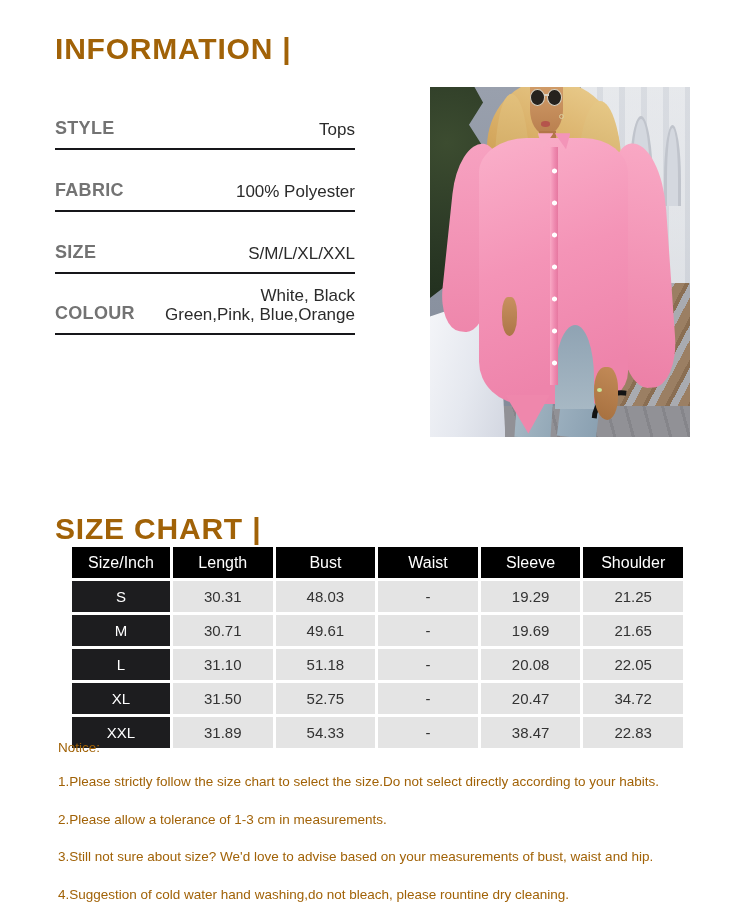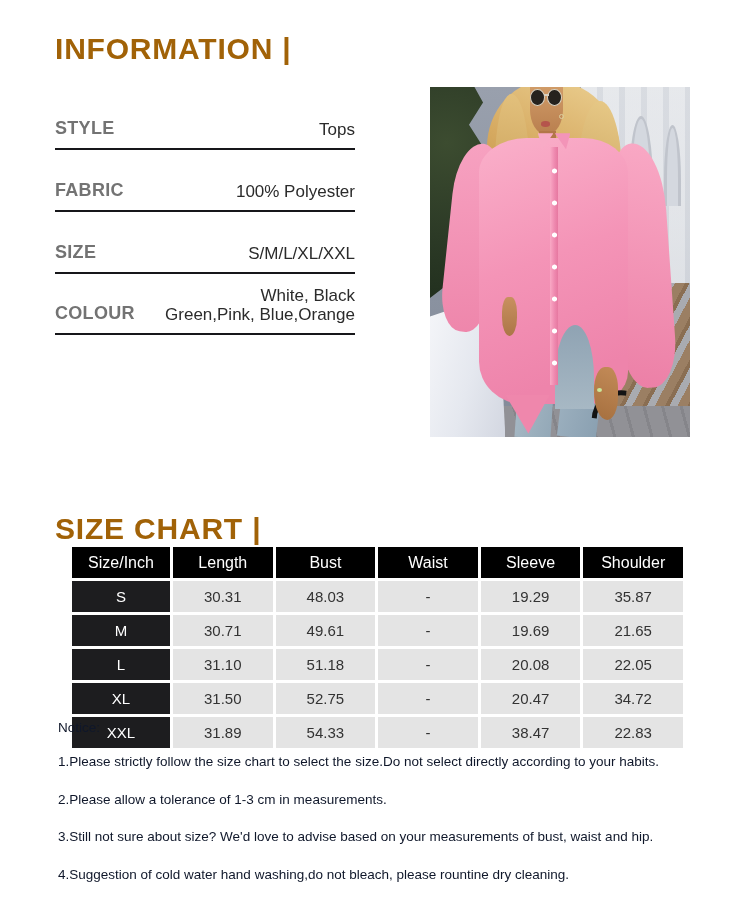--- a/index.html
+++ b/index.html
@@ -23,21 +23,21 @@
   
   .size-table { position:absolute; left:69px; top:544px; width:617px;
                 border-collapse:separate; border-spacing:3px; table-layout:fixed; }
   .size-table th, .size-table td { height:31px; text-align:center; vertical-align:middle; }
   .size-table th { background:#000000; color:#ffffff; font-size:16px; font-weight:400; }
   .size-table td { background:#e4e4e4; color:#333333; font-size:15px; }
   .size-table td.row-head { background:#1d1d1f; color:#ffffff; font-size:15px; }
   .size-table col.c0 { width:98px; }
 
   
-  .notice { position:absolute; left:58px; top:720px; width:645px; color:#0f172a; }
+  .notice { position:absolute; left:58px; top:740px; width:645px; color:#a16207; }
   .notice-title { font-size:13.5px; margin-bottom:7px; }
   .notice-item { font-size:13.5px; line-height:21.5px;margin-top:16px; }
 
   
   .photo { position:absolute; left:430px; top:87px; width:260px; height:350px; overflow:hidden;
            background:linear-gradient(180deg,#99a0ad 0%, #8b93a1 55%, #828a98 100%); }
   .photo * { position:absolute; }
   .cornice { left:0; top:20%; width:40%; height:2.6%; background:linear-gradient(180deg,#d8dbe0,#a9afb9); }
   .building { left:58%; top:0; width:42%; height:64%;
               background:linear-gradient(180deg,#e4e6ea 0%, #dadde2 60%, #ced2d9 100%); }
@@ -199,21 +199,21 @@
         <th>Shoulder</th>
       </tr>
     </thead>
     <tbody>
       <tr>
         <td class="row-head">S</td>
         <td>30.31</td>
         <td>48.03</td>
         <td>-</td>
         <td>19.29</td>
-        <td>35.87</td>
+        <td>21.25</td>
       </tr>
       <tr>
         <td class="row-head">M</td>
         <td>30.71</td>
         <td>49.61</td>
         <td>-</td>
         <td>19.69</td>
         <td>21.65</td>
       </tr>
       <tr>

